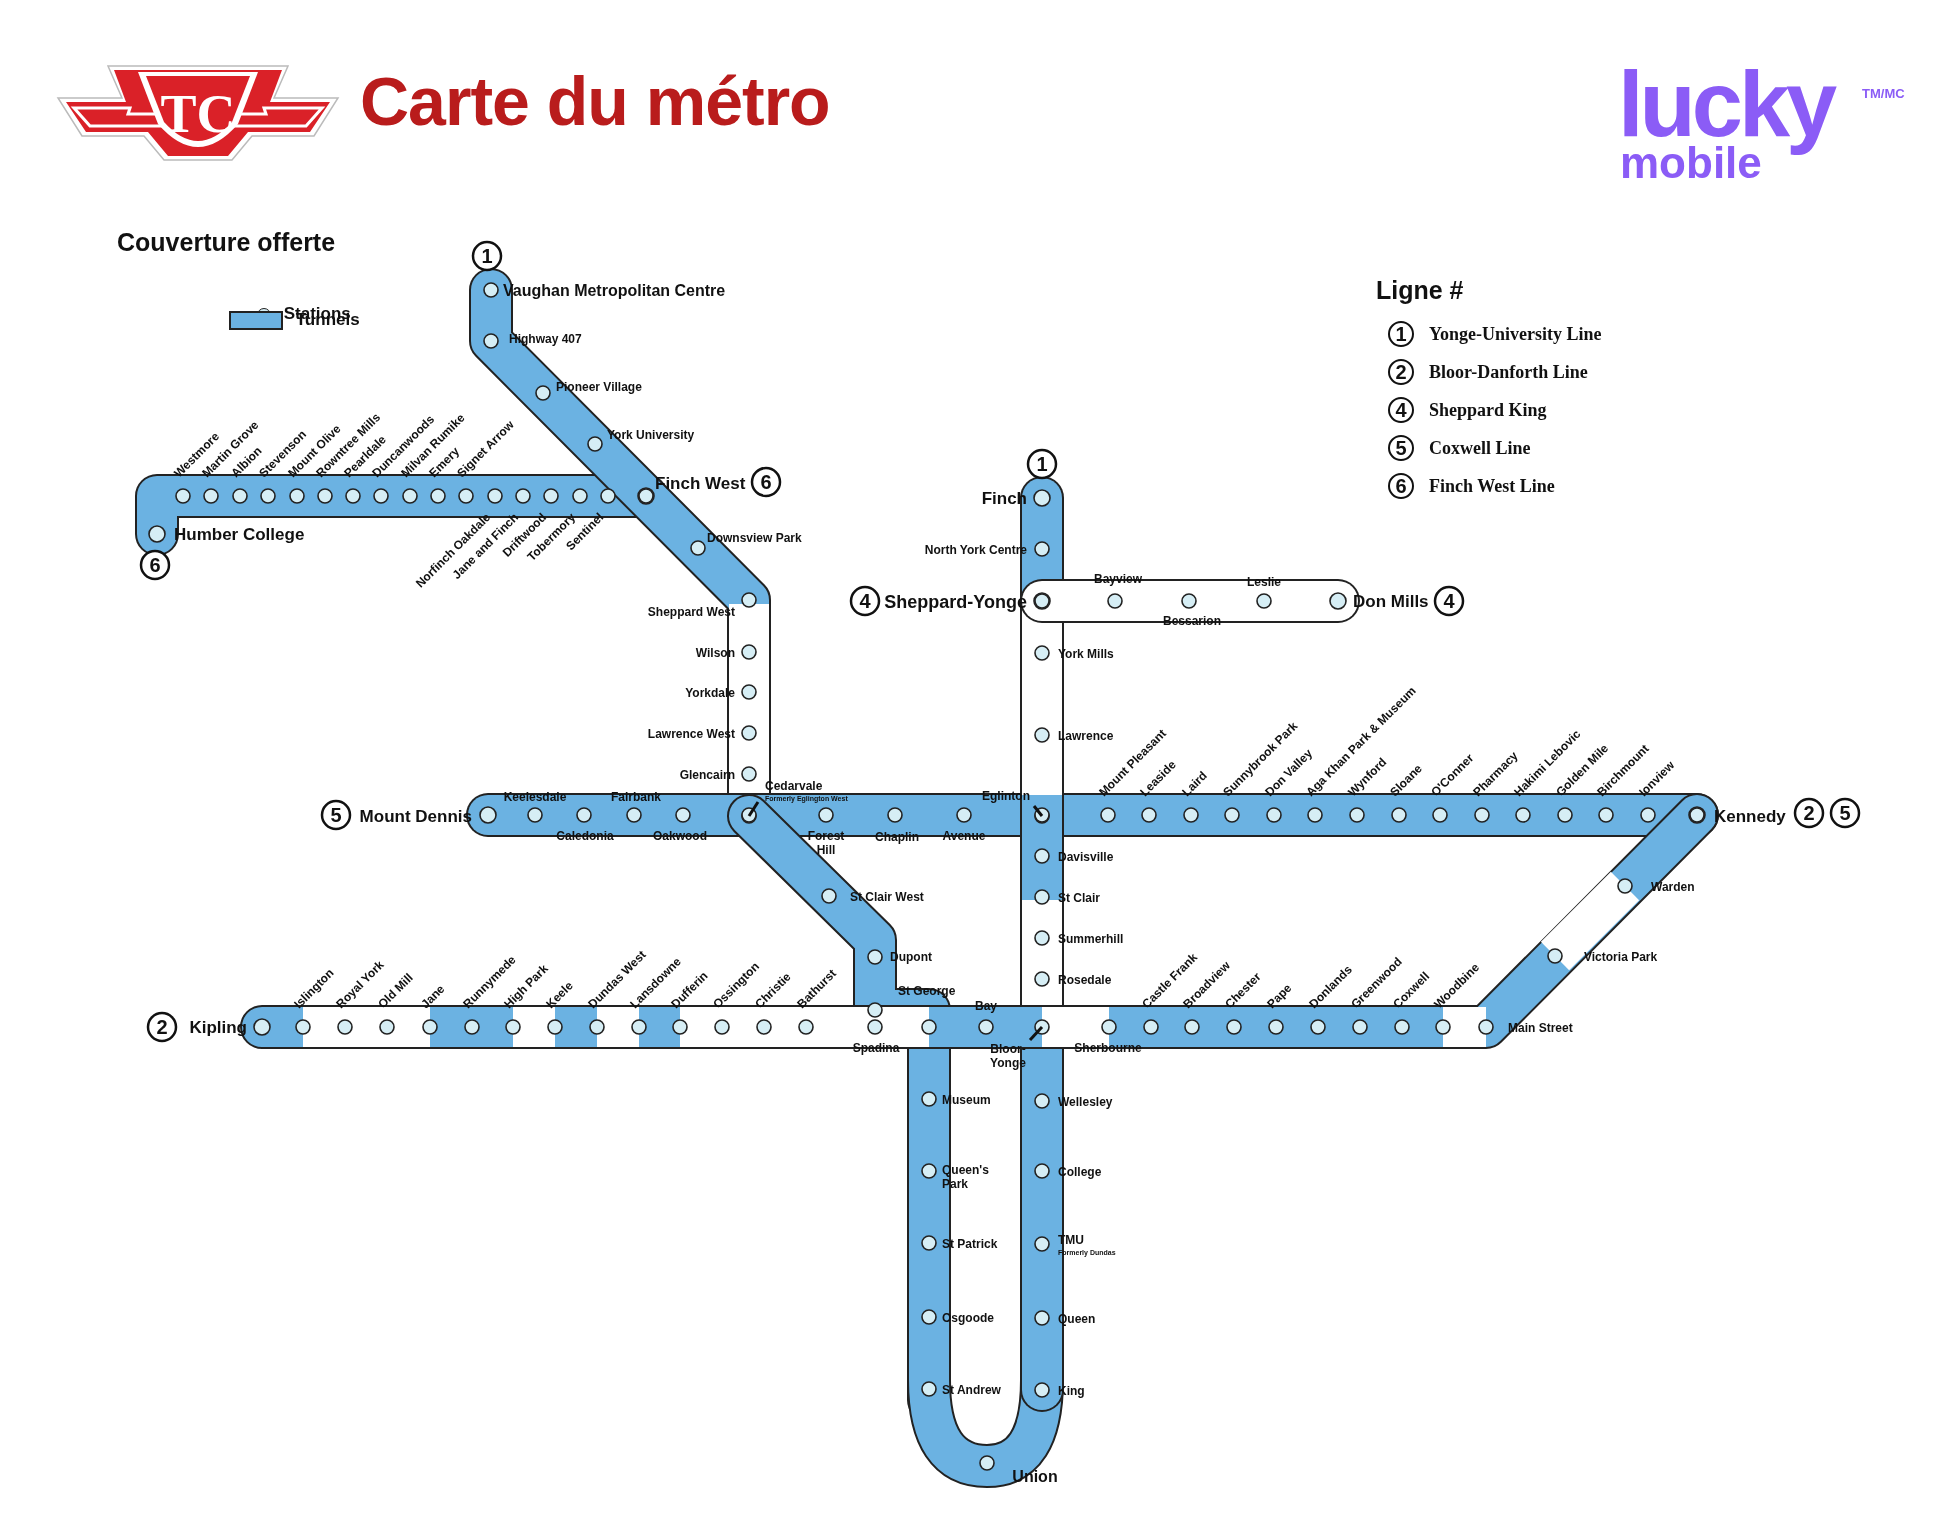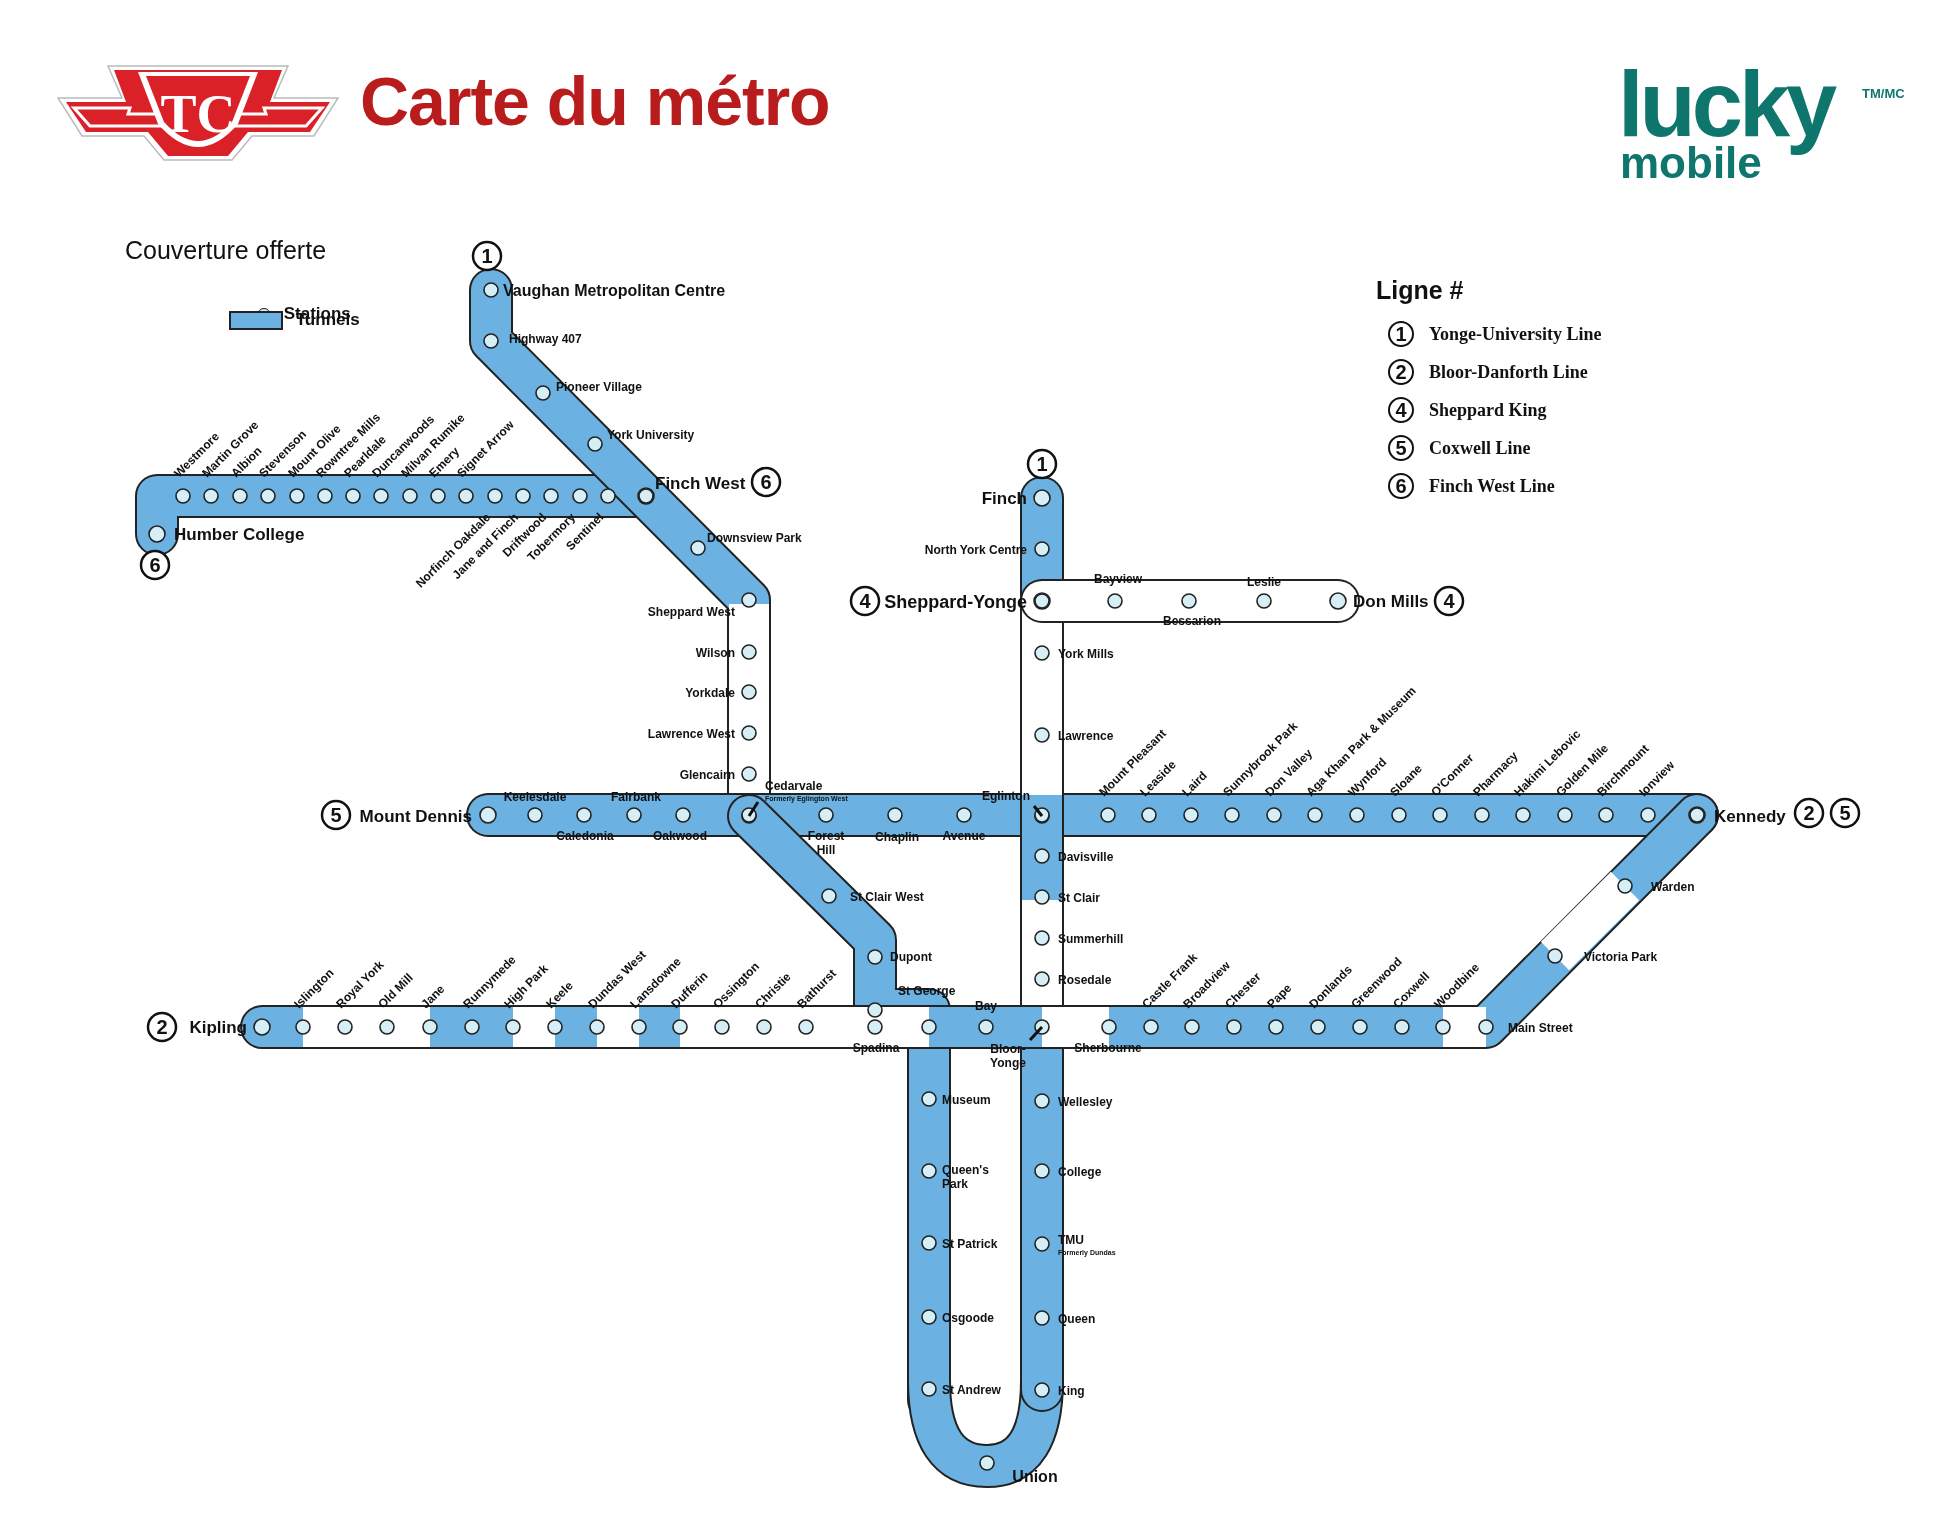--- a/index.html
+++ b/index.html
@@ -1,25 +1,25 @@
 <!DOCTYPE html>
 <html><head>
 <meta charset="utf-8">
 <style>
   html,body{margin:0;padding:0;background:#ffffff;}
   body{width:1943px;height:1534px;position:relative;overflow:hidden;font-family:"Liberation Sans","DejaVu Sans",sans-serif;color:#111;}
   #map-svg{position:absolute;left:0;top:0;width:1943px;height:1534px;}
   .title{position:absolute;left:360px;top:62px;font-size:68px;font-weight:700;letter-spacing:-1px;color:#b91c1c;}
   .logo-ttc{position:absolute;left:56px;top:58px;width:284px;height:112px;}
-  .lucky{position:absolute;left:1618px;top:58px;width:300px;height:130px;color:#0f766e;}
+  .lucky{position:absolute;left:1618px;top:58px;width:300px;height:130px;color:#8b5cf6;}
   .lucky .l1{position:absolute;left:0;top:0;font-size:92px;font-weight:900;letter-spacing:-4px;line-height:92px;}
   .lucky .tm{position:absolute;left:244px;top:28px;font-size:13px;font-weight:700;}
   .lucky .l2{position:absolute;left:2px;top:80px;font-size:44px;font-weight:700;line-height:50px;}
   .cov{position:absolute;left:117px;top:228px;}
-  .cov h3{margin:8px;font-size:25px;font-weight:400;}
+  .cov h3{margin:0;font-size:25px;font-weight:700;}
   .cov .row{position:absolute;white-space:nowrap;font-size:17px;font-weight:700;}
   .cov .dot{display:inline-block;width:12px;height:12px;border:1.5px solid #222;border-radius:50%;background:#d6eef5;vertical-align:middle;}
   .cov .tun{display:inline-block;width:50px;height:15px;border:2px solid #222;background:#6bb2e2;vertical-align:middle;}
   .leg{position:absolute;left:1364px;top:276px;}
   .leg h3{margin:0 0 10px 12px;font-size:25px;font-weight:700;}
   .leg .item{display:flex;align-items:center;height:38px;margin-left:24px;}
   .badge{display:inline-flex;align-items:center;justify-content:center;width:26px;height:26px;border:2.5px solid #111;border-radius:50%;font-size:20px;font-weight:700;background:#fff;box-sizing:border-box;}
   .leg .name{margin-left:15px;font-size:18px;font-weight:700;font-family:Liberation Serif, serif;}
   .lbl{font-family:"Liberation Sans","DejaVu Sans",sans-serif;font-weight:700;fill:#111;}
 </style>

